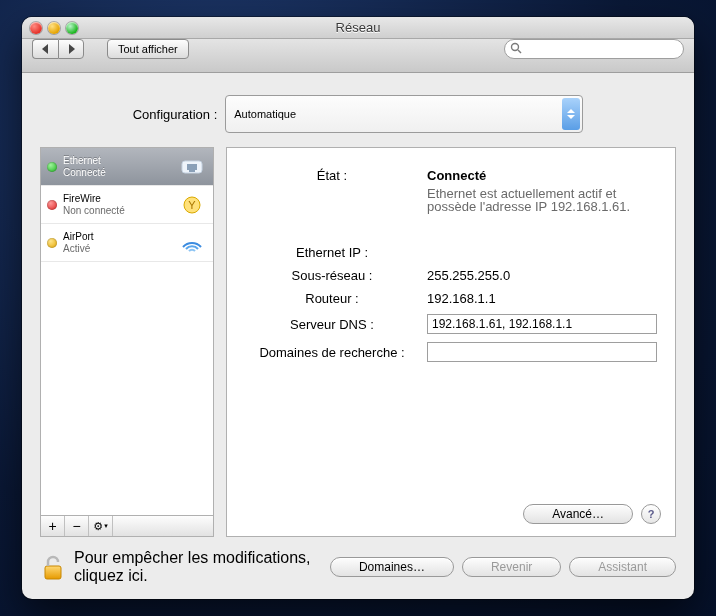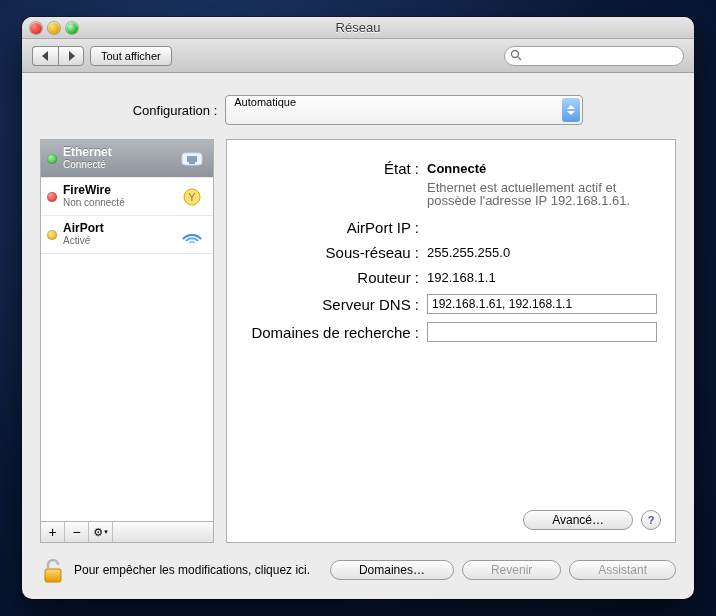--- a/index.html
+++ b/index.html
@@ -5,69 +5,69 @@
 *{box-sizing:border-box;margin:0;padding:0;font-family:"Lucida Grande","Helvetica Neue",Arial,sans-serif;font-size:11px;color:#000}
 body{width:716px;height:616px;background:radial-gradient(ellipse at 30% 20%,#1f3a6e 0%,#0a1836 60%,#05112a 100%);display:flex;align-items:center;justify-content:center;overflow:hidden}
 .window{width:672px;height:582px;background:#ececec;border-radius:10px;box-shadow:0 18px 40px rgba(0,0,0,.6),0 0 0 1px rgba(0,0,0,.35);display:flex;flex-direction:column;overflow:hidden}
 .titlebar{height:22px;background:linear-gradient(#e8e8e8,#cfcfcf);border-bottom:1px solid #a8a8a8;display:flex;align-items:center;position:relative}
 .traffic{display:flex;gap:6px;margin-left:8px}
 .dot{width:12px;height:12px;border-radius:50%;box-shadow:inset 0 1px 1px rgba(255,255,255,.6),0 0 0 1px rgba(0,0,0,.25)}
 .dot.r{background:radial-gradient(circle at 35% 35%,#ff8a80,#e53028 70%)}
 .dot.y{background:radial-gradient(circle at 35% 35%,#ffe082,#e5a300 70%)}
 .dot.g{background:radial-gradient(circle at 35% 35%,#b9f6ca,#19b41c 70%)}
 .title{position:absolute;left:0;right:0;text-align:center;font-size:13px;color:#3a3a3a;text-shadow:0 1px 0 #fff}
-.toolbar{height:34px;background:linear-gradient(#e4e4e4,#c9c9c9);border-bottom:1px solid #9e9e9e;display:flex;align-items:center;padding:0 10px;gap:6px}
+.toolbar{height:34px;background:linear-gradient(#e4e4e4,#c9c9c9);border-bottom:1px solid #9e9e9e;display:flex;align-items:flex-start;padding:0 10px;gap:23px}
 .nav{display:flex}
 .nav button{width:26px;height:20px;background:linear-gradient(#fdfdfd,#dcdcdc);border:1px solid #8b8b8b;display:flex;align-items:center;justify-content:center;cursor:pointer}
 .nav button:first-child{border-radius:4px 0 0 4px;border-right:none}
 .nav button:last-child{border-radius:0 4px 4px 0}
 .pill{height:20px;padding:0 10px;background:linear-gradient(#fdfdfd,#dcdcdc);border:1px solid #8b8b8b;border-radius:4px;font-size:11px;display:flex;align-items:center;cursor:pointer}
 .spacer{flex:1}
 .search{position:relative}
 .search input{width:180px;height:20px;border:1px solid #9e9e9e;border-radius:10px;padding:0 8px 0 22px;font-size:11px;background:#fff}
 .search .mag{position:absolute;left:6px;top:3px;width:12px;height:12px}
 .content{flex:1;padding:12px 18px 14px;display:flex;flex-direction:column}
 .config-row{display:flex;align-items:center;justify-content:center;gap:8px;margin:10px 0 14px}
 .label{text-align:right;font-size:13px}
-.popup{position:relative;height:30px;background:linear-gradient(#fdfdfd,#f0f0f0);border:1px solid #9b9b9b;border-radius:4px;display:flex;align-items:flex-start;padding:0 42px 0 8px;font-size:13px;cursor:pointer;min-width:0}
+.popup{position:relative;height:38px;background:linear-gradient(#fdfdfd,#f0f0f0);border:1px solid #9b9b9b;border-radius:4px;display:flex;align-items:center;padding:0 42px 0 8px;font-size:13px;cursor:pointer;min-width:0}
 .popup.wide{width:358px}
 .popup .arrows{position:absolute;right:2px;top:2px;bottom:2px;width:18px;background:linear-gradient(#a9d2fb,#5a9ee6);border-radius:3px;display:flex;flex-direction:column;align-items:center;justify-content:center}
 .popup .arrows::before,.popup .arrows::after{content:"";border:4px solid transparent}
 .popup .arrows::before{border-bottom-color:#fff;margin-bottom:1px}
 .popup .arrows::after{border-top-color:#fff;margin-top:1px}
 .split{flex:1;display:flex;gap:12px}
 .sidebar{width:178px;display:flex;flex-direction:column}
 .svc-list{flex:1;background:#fff;border:1px solid #b0b0b0;border-bottom:none;overflow:hidden}
 .svc{height:38px;display:flex;align-items:center;padding:0 8px 0 6px;gap:6px;border-bottom:1px solid #e8e8e8;cursor:pointer}
 .svc.sel{background:linear-gradient(#b2b6bd,#8e949d)}
 .svc.sel .svc-name,.svc.sel .svc-status{color:#fff;text-shadow:0 -1px 0 rgba(0,0,0,.3)}
 .status-dot{width:10px;height:10px;border-radius:50%;box-shadow:inset 0 0 2px rgba(0,0,0,.4)}
 .sd-green{background:radial-gradient(circle at 35% 30%,#a0f59d,#1bb41d)}
 .sd-yellow{background:radial-gradient(circle at 35% 30%,#ffe58a,#e5a700)}
 .sd-red{background:radial-gradient(circle at 35% 30%,#ff9a9a,#d22)}
 .svc-txt{flex:1;min-width:0}
-.svc-name{font-size:12px;font-weight:bold;line-height:13px}
+.svc-name{font-size:10px;font-weight:normal;line-height:13px}
 .svc-status{font-size:10px;color:#6a6a6a;line-height:12px}
 .svc-icon{width:26px;height:22px;display:flex;align-items:center;justify-content:center}
 .sb-bottom{height:22px;background:linear-gradient(#fdfdfd,#e2e2e2);border:1px solid #b0b0b0;display:flex;align-items:center}
 .sb-bottom button{width:24px;height:20px;border:none;border-right:1px solid #c0c0c0;background:transparent;font-size:14px;line-height:14px;cursor:pointer;display:flex;align-items:center;justify-content:center}
 .detail{flex:1;background:#fff;border:1px solid #b0b0b0;padding:14px 18px;position:relative}
 .row{display:flex;align-items:center;margin-bottom:8px}
-.row .k{width:182px;text-align:right;font-size:15px;padding-right:8px}
+.row .k{width:182px;text-align:center;font-size:13px;padding-right:8px}
 .row .v{flex:1;font-size:13px}
 .row .v.bold{font-weight:bold}
 .desc{color:#6a6a6a;font-size:10.5px;line-height:13px;max-width:230px}
 .row input[type=text]{width:230px;height:20px;border:1px solid #9e9e9e;padding:0 4px;font-size:12px;background:#fff}
 .detail-bottom{position:absolute;bottom:12px;right:14px;display:flex;align-items:center;gap:8px}
 .aqua-btn{height:20px;padding:0 28px;background:linear-gradient(#fdfdfd,#e3e3e3);border:1px solid #999;border-radius:10px;font-size:12px;cursor:pointer;box-shadow:0 1px 0 #fff inset}
 .aqua-btn:disabled{color:#9a9a9a;cursor:default}
 .help{width:20px;height:20px;border-radius:50%;border:1px solid #999;background:linear-gradient(#fff,#e6e6e6);display:flex;align-items:center;justify-content:center;font-weight:bold;color:#5a5a8a;cursor:pointer}
 .footer{display:flex;align-items:center;gap:8px;margin-top:12px}
 .lock{width:26px;height:30px}
-.footer-txt{font-size:12px;flex:1}
+.footer-txt{font-size:16px;flex:1}
 .footer .btns{display:flex;gap:8px}
 </style>
 </head>
 <body>
 
 <div class="window">
   <div class="titlebar">
     <div class="traffic">
       <div class="dot r"></div>
       <div class="dot y"></div>
@@ -166,26 +166,26 @@
               <span style="font-size:7px;margin-left:1px">▾</span>
             </button>
         </div>
       </div>
 
       <div class="detail">
         <div class="row" style="margin-top:6px">
           <div class="k">État :</div>
           <div class="v bold">Connecté</div>
         </div>
-        <div class="row" style="margin-top:-4px;margin-bottom:12px">
+        <div class="row" style="margin-top:-4px;margin-bottom:32px">
           <div class="k"></div>
           <div class="v desc">Ethernet est actuellement actif et possède l'adresse IP 192.168.1.61.</div>
         </div>
         <div class="row">
-          <div class="k">AirPort IP :</div>
+          <div class="k">Ethernet IP :</div>
         </div>
         <div class="row">
           <div class="k">Sous-réseau :</div>
           <div class="v">255.255.255.0</div>
         </div>
         <div class="row">
           <div class="k">Routeur :</div>
           <div class="v">192.168.1.1</div>
         </div>
         <div class="row">

